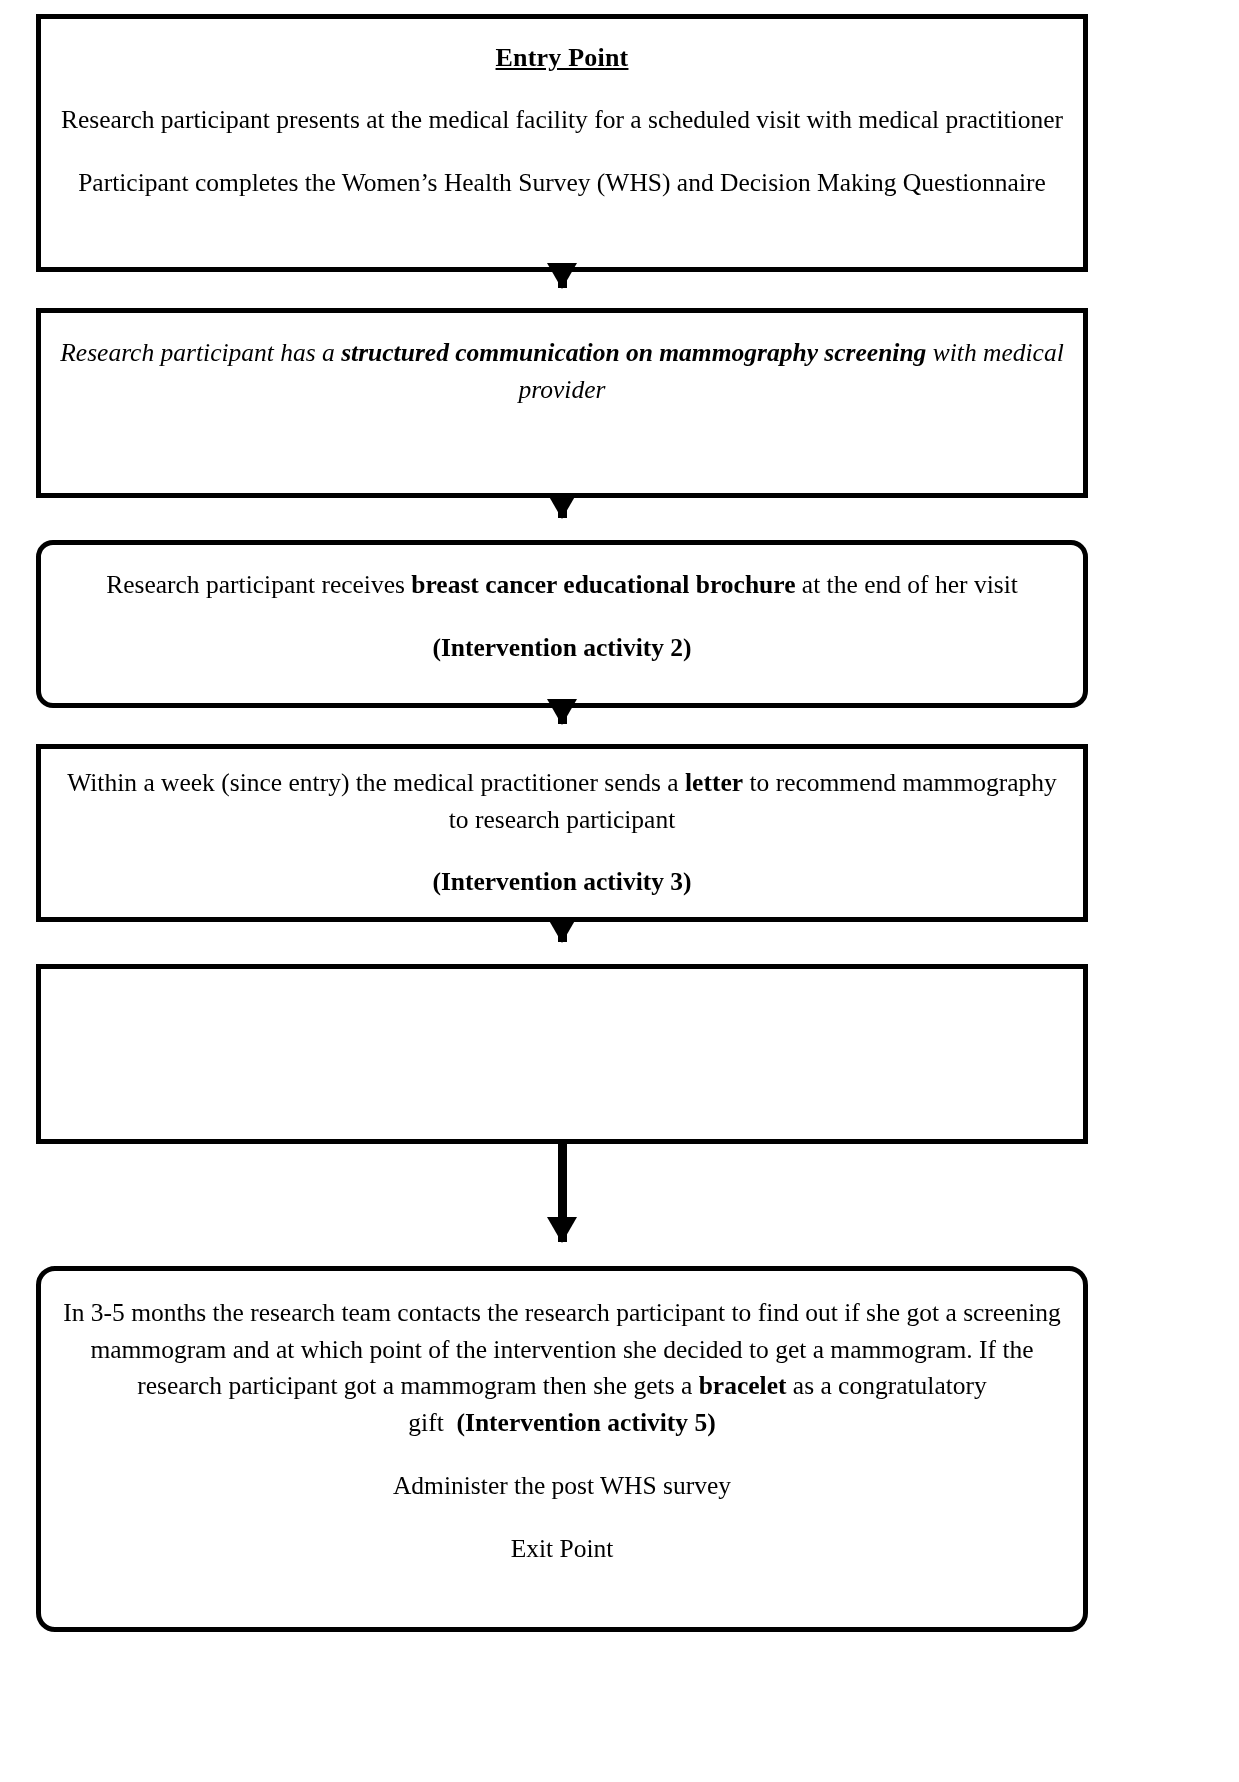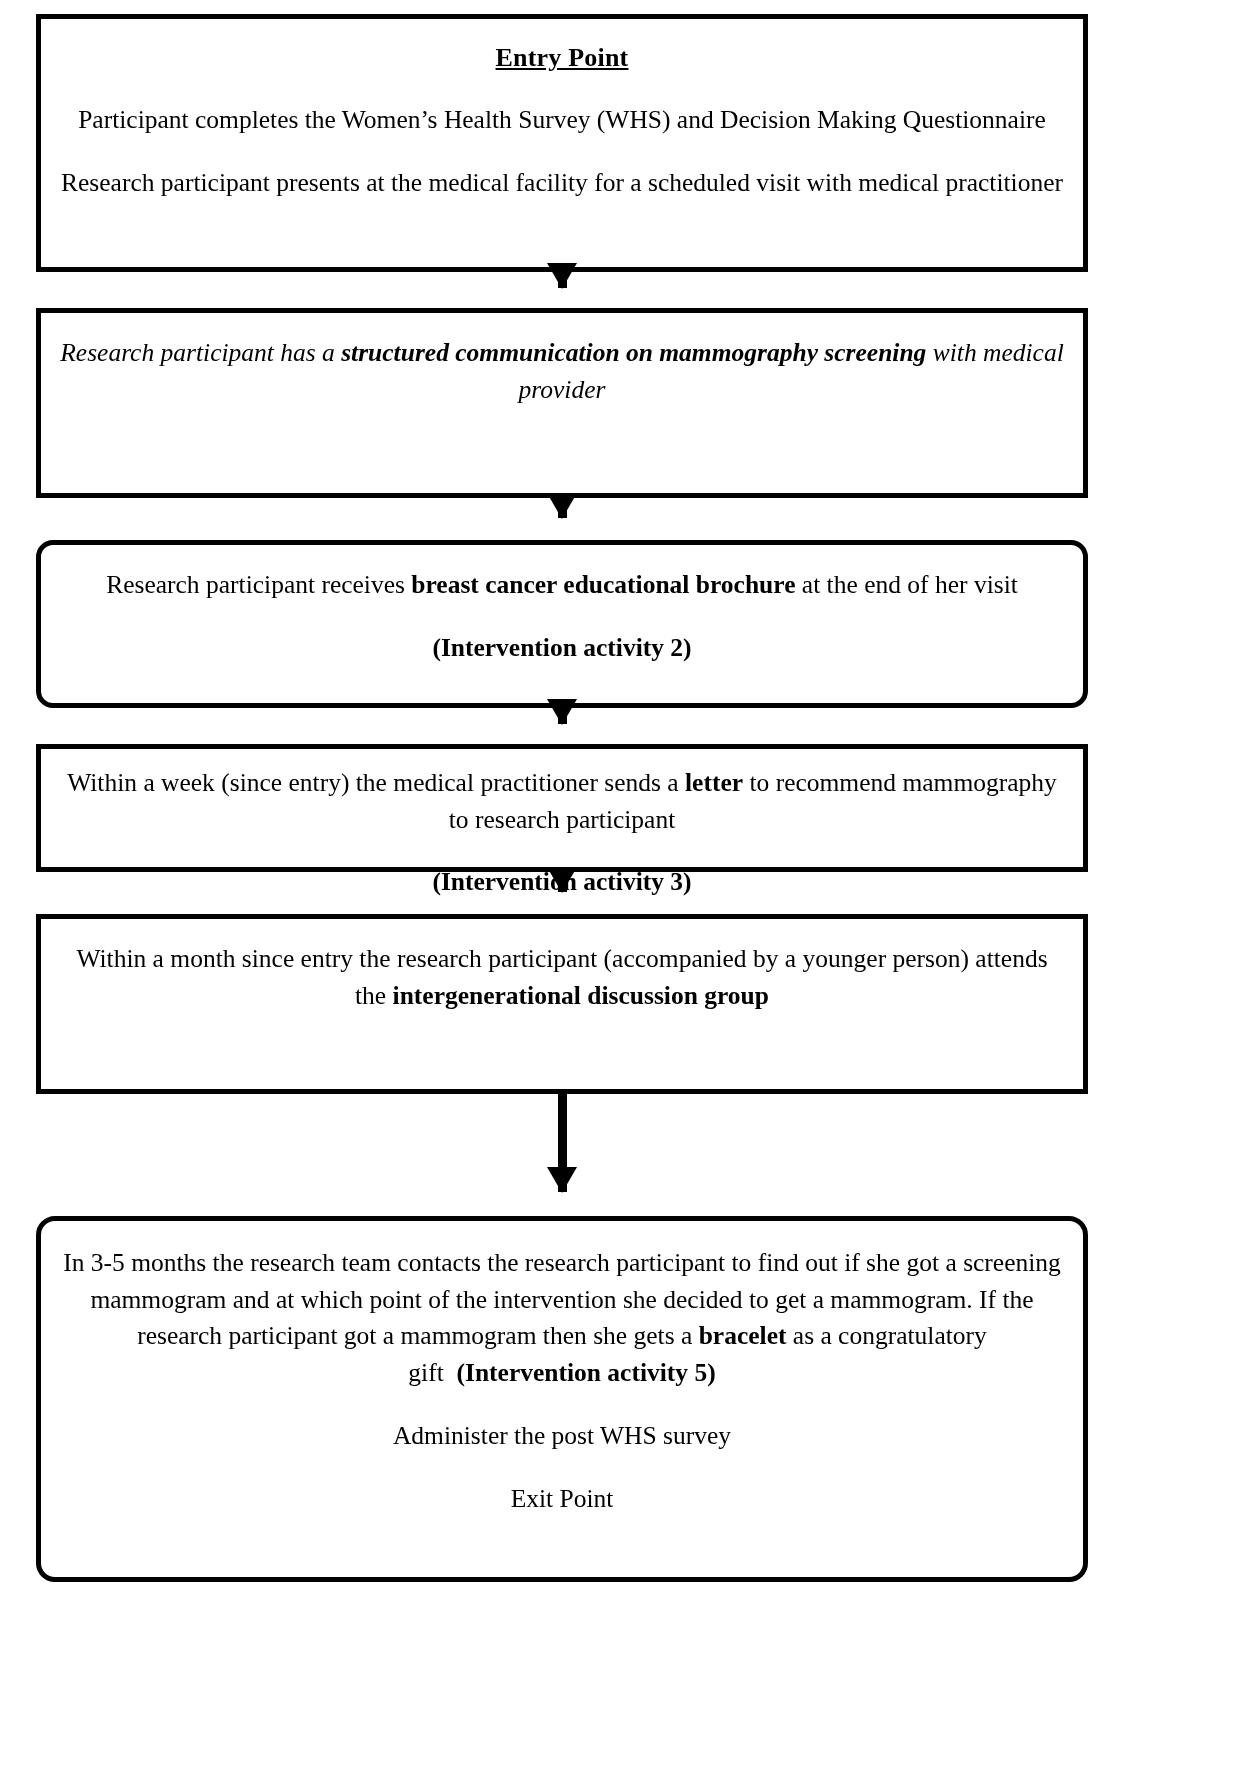--- a/index.html
+++ b/index.html
@@ -57,21 +57,21 @@
   .activity {
     font-weight: bold;
   }
   .exit {
     font-weight: normal;
   }
   
   .node-entry    { height: 258px; padding-top: 20px; }
   .node-a1       { height: 190px; padding-top: 22px; font-style: italic; }
   .node-a2       { height: 168px; padding-top: 22px; border-radius: 17px; }
-  .node-a3       { height: 128px; }
+  .node-a3       { height: 178px; }
   .node-a4       { height: 180px; padding-top: 22px; }
   .node-exit     { height: 366px; padding-top: 24px; border-radius: 19px; }
 
   
   .connector {
     position: relative;
     width: 1052px;
     display: flex;
     justify-content: center;
     align-items: flex-start;
@@ -100,22 +100,22 @@
   .conn-xlong .shaft { height: 98px; }
 </style>
 </head>
 <body>
 
 <div class="page">
   <div class="flow">
 
     <div class="node node-entry">
       <p class="title">Entry Point</p>
+      <p>Research participant presents at the medical facility for a scheduled visit with medical practitioner</p>
       <p>Participant completes the Women’s Health Survey (WHS) and Decision Making Questionnaire</p>
-      <p>Research participant presents at the medical facility for a scheduled visit with medical practitioner</p>
     </div>
 
     <div class="connector conn-short">
       <div class="shaft">
         <span class="head"></span>
       </div>
     </div>
 
     <div class="node node-a1">
       <p><span>Research participant has a </span><span class="b">structured communication on mammography screening</span><span> with medical provider</span></p>
@@ -143,21 +143,20 @@
       <p class="activity">(Intervention activity 3)</p>
     </div>
 
     <div class="connector conn-med">
       <div class="shaft">
         <span class="head"></span>
       </div>
     </div>
 
     <div class="node node-a4">
-      <p><span>Within a month since entry the research participant (accompanied by a younger person) attends the </span><span class="b">intergenerational discussion group</span><span></span></p>
     </div>
 
     <div class="connector conn-xlong">
       <div class="shaft">
         <span class="head"></span>
       </div>
     </div>
 
     <div class="node node-exit">
       <p><span>In 3-5 months the research team contacts the research participant to find out if she got a screening mammogram and at which point of the intervention she decided to get a mammogram. If the research participant got a mammogram then she gets a </span><span class="b">bracelet</span><span> as a congratulatory gift</span>&nbsp;&nbsp;<span class="b">(Intervention activity 5)</span></p>

